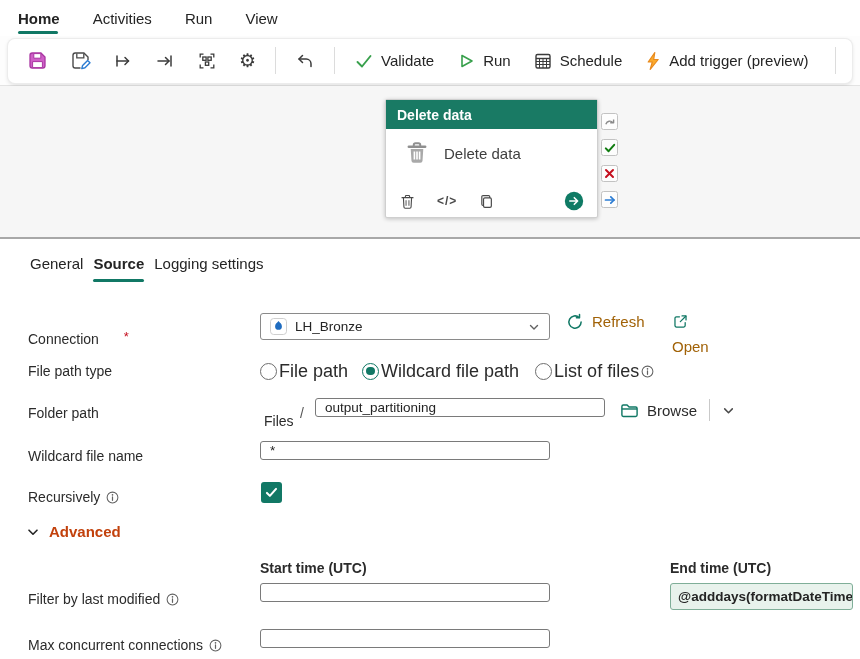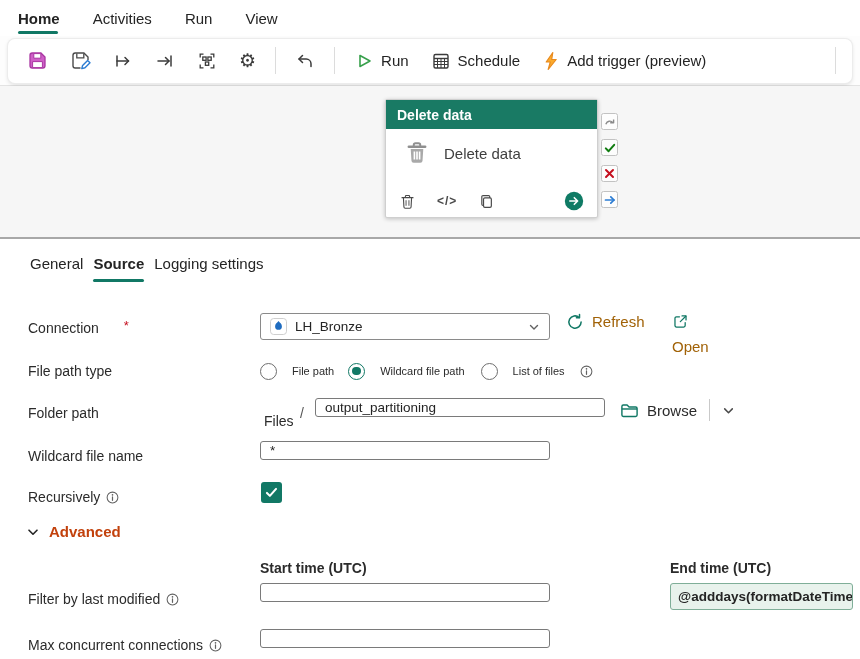--- a/index.html
+++ b/index.html
@@ -58,21 +58,21 @@
   .txt{position:absolute;height:19px;border:1px solid #7a7a7a;border-radius:3px;background:#fff;
        font-size:13.5px;color:#242424;padding:0 9px;font-family:inherit;}
   .connection-select{position:absolute;left:260px;top:72px;width:290px;height:27px;border:1px solid #8a8a8a;
        border-radius:3px;background:#fff;display:flex;align-items:center;gap:8px;padding:0 9px;
        font-size:13.5px;color:#242424;cursor:pointer;}
   .chev-right{margin-left:auto;display:flex;}
   .link-btn{position:absolute;display:flex;align-items:flex-start;gap:8px;font-size:15px;color:#a16207;
        background:none;border:none;font-family:inherit;cursor:pointer;height:27px;}
 
   .radio-row{position:absolute;left:260px;top:117px;height:26px;display:flex;align-items:center;}
-  .radio-opt{display:flex;align-items:center;gap:15px;font-size:11px;color:#2b2b2b;cursor:pointer;}
+  .radio-opt{display:flex;align-items:center;gap:2px;font-size:18px;color:#2b2b2b;cursor:pointer;}
   .radio{width:17px;height:17px;border:1px solid #6e6e6e;border-radius:50%;background:#fff;flex:none;
          display:inline-flex;align-items:center;justify-content:center;}
   .radio.checked{border:1.6px solid #117865;}
   .radio.checked::after{content:"";width:8.5px;height:8.5px;border-radius:50%;background:#117865;}
   .opt-gap1{margin-right:14px;} .opt-gap2{margin-right:16px;}
 
   .path-prefix{position:absolute;font-size:14px;color:#2b2b2b;}
   .browse-group{position:absolute;left:620px;top:158px;display:flex;align-items:center;gap:8px;
        font-size:15px;color:#2b2b2b;cursor:pointer;}
   .v-sep{width:1px;height:22px;background:#c9c9c9;margin:0 4px;}
@@ -168,20 +168,28 @@
         <span>
           <svg width="20" height="20" viewBox="0 0 20 20" fill="none" stroke="#3b3b3b" stroke-width="1.5" stroke-linecap="round" stroke-linejoin="round">
               <path d="M7.5 4.5L4 8l3.5 3.5"></path>
               <path d="M4 8h7.2a4.8 4.8 0 014.8 4.8v2.7"></path>
             </svg>
         </span>
       </button>
       <span class="tb-sep"></span>
       <button class="tb-btn">
         <span>
+          <svg width="20" height="20" viewBox="0 0 20 20" fill="none" stroke="#38a04c" stroke-width="1.9" stroke-linecap="round" stroke-linejoin="round">
+              <path d="M3.5 11l4.5 4.5L16.5 5"></path>
+            </svg>
+        </span>
+        <span>Validate</span>
+      </button>
+      <button class="tb-btn">
+        <span>
           <svg width="20" height="20" viewBox="0 0 20 20" fill="none" stroke="#38a04c" stroke-width="1.6" stroke-linejoin="round">
               <path d="M6 4.5v11L16 10z"></path>
             </svg>
         </span>
         <span>Run</span>
       </button>
       <button class="tb-btn">
         <span>
           <svg width="20" height="20" viewBox="0 0 20 20" fill="none" stroke="#3b3b3b">
               <rect x="3" y="3.5" width="14" height="13.5" rx="1.5" stroke-width="1.4"></rect>
@@ -279,21 +287,21 @@
       </div>
       <div class="tab active">
         <span class="tab-label">Source</span>
         <i class="tab-underline"></i>
       </div>
       <div class="tab">
         <span class="tab-label">Logging settings</span>
       </div>
     </div>
 
-    <div class="flabel" style="top:79px;gap:25px;">
+    <div class="flabel" style="top:90px;gap:25px;">
       <span>Connection</span>
       <span class="req">*</span>
     </div>
     <div class="connection-select">
       <span>
         <svg width="17" height="17" viewBox="0 0 17 17">
             <rect x="0.5" y="0.5" width="16" height="16" rx="3.2" fill="#fff" stroke="#cfcfcf"></rect>
             <path d="M8.5 3.1c1.8 2 3.4 3.2 3.4 5.3a3.4 3.4 0 11-6.8 0c0-2.1 1.6-3.3 3.4-5.3z" fill="#1f6cc0"></path>
           </svg>
       </span>

